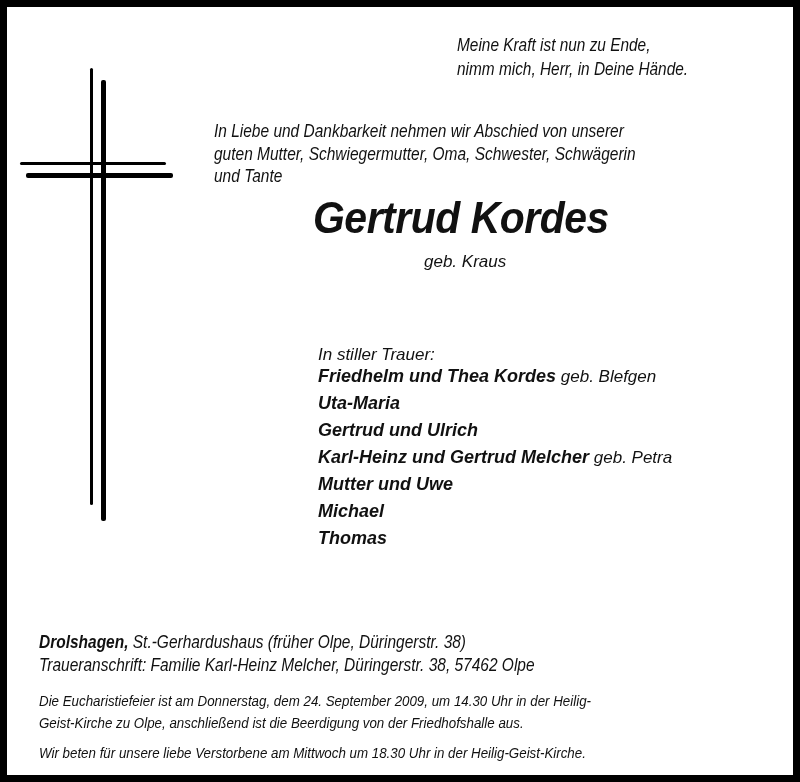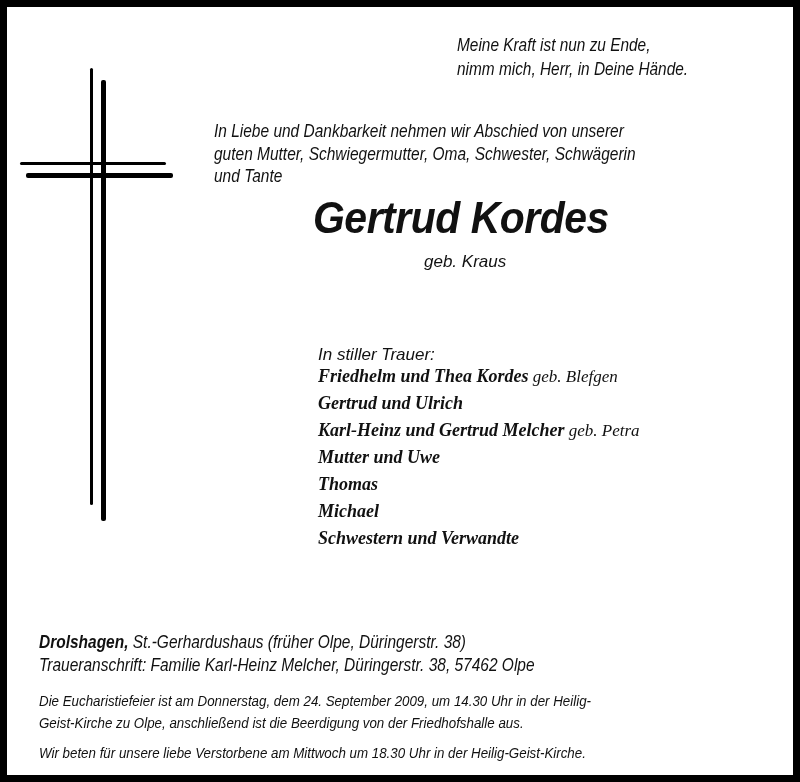--- a/index.html
+++ b/index.html
@@ -8,21 +8,21 @@
   .t { position:absolute; font-family:"Liberation Sans", sans-serif; color:#111; white-space:nowrap; }
   .bd { font-weight:bold; }
   .line { position:absolute; background:#000; border-radius:2px; }
   .motto { left:450px; top:26px; font-size:17.5px; line-height:24px; font-style:italic; transform:scaleX(0.88); transform-origin:left top; }
   .intro { left:207px; top:113px; font-size:18px; line-height:22.5px; font-style:italic; transform:scaleX(0.86); transform-origin:left top; }
   .name { left:306px; top:186px; font-size:44px; font-weight:bold; font-style:italic; letter-spacing:-0.5px; transform:scaleX(0.93); transform-origin:left top; }
   .maiden { left:417px; top:245px; font-size:17px; font-style:italic;text-align:right; }
   .dates { left:341px; top:276px; font-size:17px; font-style:italic; }
   .dates .sep { display:inline-block; width:30px; }
   .mourn-label { left:311px; top:338px; font-size:17px; font-style:italic; }
-  .mourners { position:absolute; left:311px; top:356px; font-family:Liberation Serif, serif; }
+  .mourners { position:absolute; left:311px; top:356px; font-family:Liberation Sans, sans-serif; }
   .mourner { height:27px; line-height:27px; font-size:18px; font-weight:bold; font-style:italic; color:#111; white-space:nowrap; }
   .mourner .suffix { font-weight:normal; font-size:17px; }
   .footer { left:32px; font-style:italic; transform:scaleX(0.86); transform-origin:left top; }
   .f1 { top:625px; font-size:18px; }
   .f2 { top:648px; font-size:18px; }
   .f3 { top:683px; font-size:15.5px; line-height:21.5px; white-space:normal; width:870px; }
   .f4 { top:737px; font-size:15.5px; }
 </style>
 </head>
 <body>
@@ -48,26 +48,26 @@
   </div>
 
   <div class="t name">Gertrud Kordes</div>
   <div class="t maiden">geb. Kraus</div>
 
 
   <div class="t mourn-label">In stiller Trauer:</div>
 
   <div class="mourners">
     <div class="mourner"><span>Friedhelm und Thea Kordes</span><span class="suffix"> geb. Blefgen</span></div>
+    <div class="mourner"><span>Uta-Maria</span></div>
     <div class="mourner"><span>Gertrud und Ulrich</span></div>
     <div class="mourner"><span>Karl-Heinz und Gertrud Melcher</span><span class="suffix"> geb. Petra</span></div>
     <div class="mourner"><span>Mutter und Uwe</span></div>
+    <div class="mourner"><span>Michael</span></div>
     <div class="mourner"><span>Thomas</span></div>
-    <div class="mourner"><span>Michael</span></div>
-    <div class="mourner"><span>Schwestern und Verwandte</span></div>
   </div>
 
   <div class="t footer f1">
     <span class="bd">Drolshagen,</span><span> St.-Gerhardushaus (früher Olpe, Düringerstr. 38)</span>
   </div>
   <div class="t footer f2">Traueranschrift: Familie Karl-Heinz Melcher, Düringerstr. 38, 57462 Olpe</div>
   <div class="t footer f3">
     <div>Die Eucharistiefeier ist am Donnerstag, dem 24. September 2009, um 14.30 Uhr in der Heilig-</div>
     <div>Geist-Kirche zu Olpe, anschließend ist die Beerdigung von der Friedhofshalle aus.</div>
   </div>

